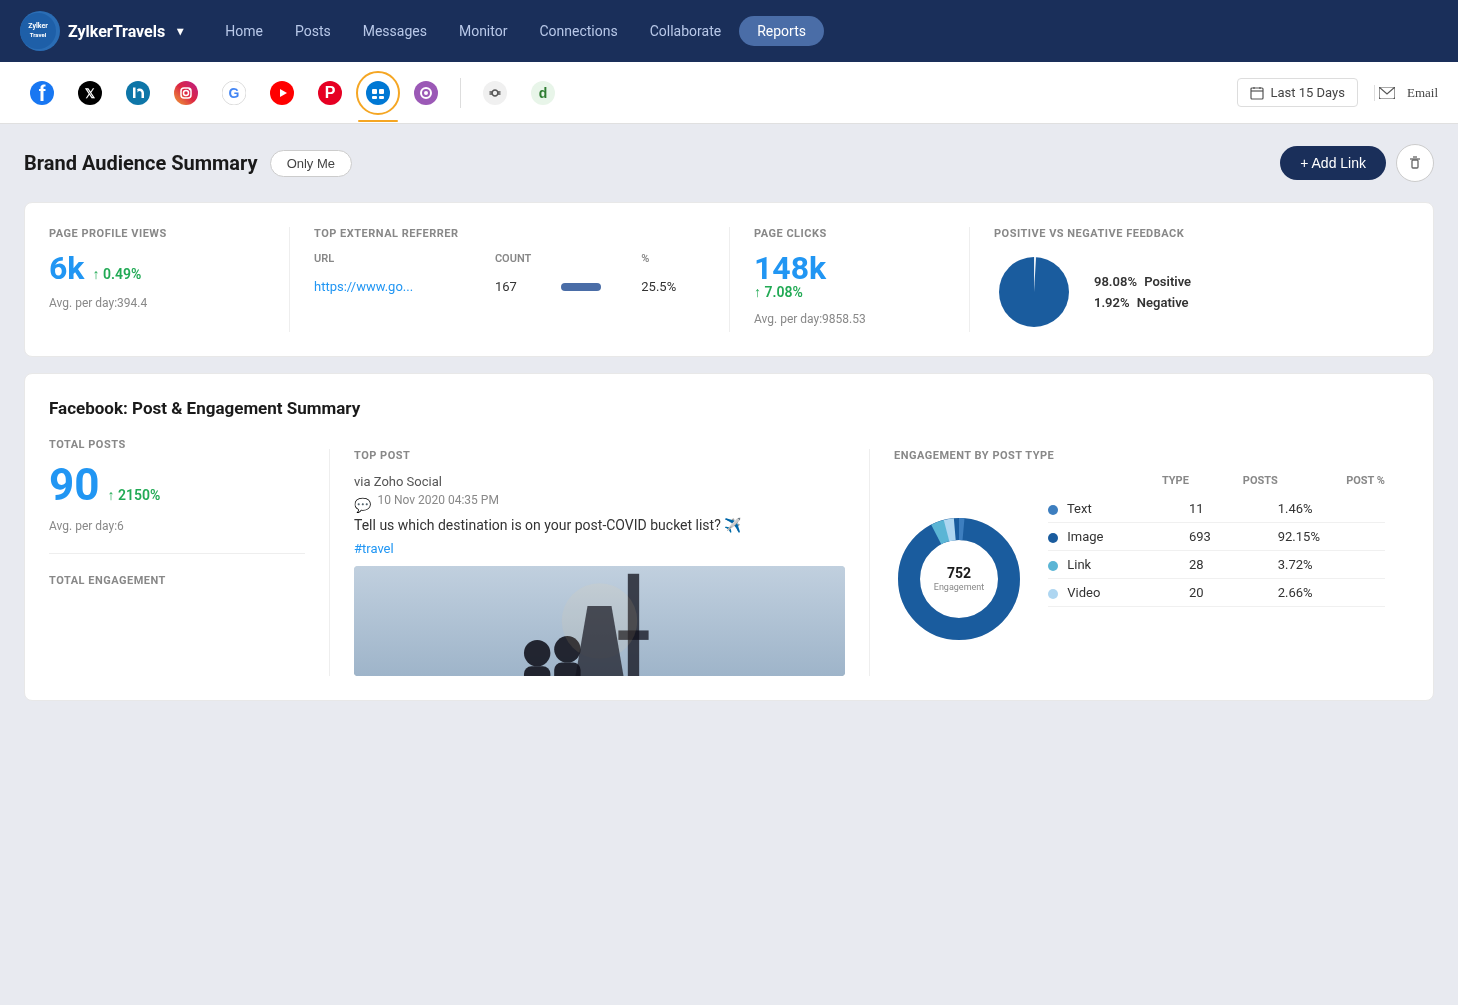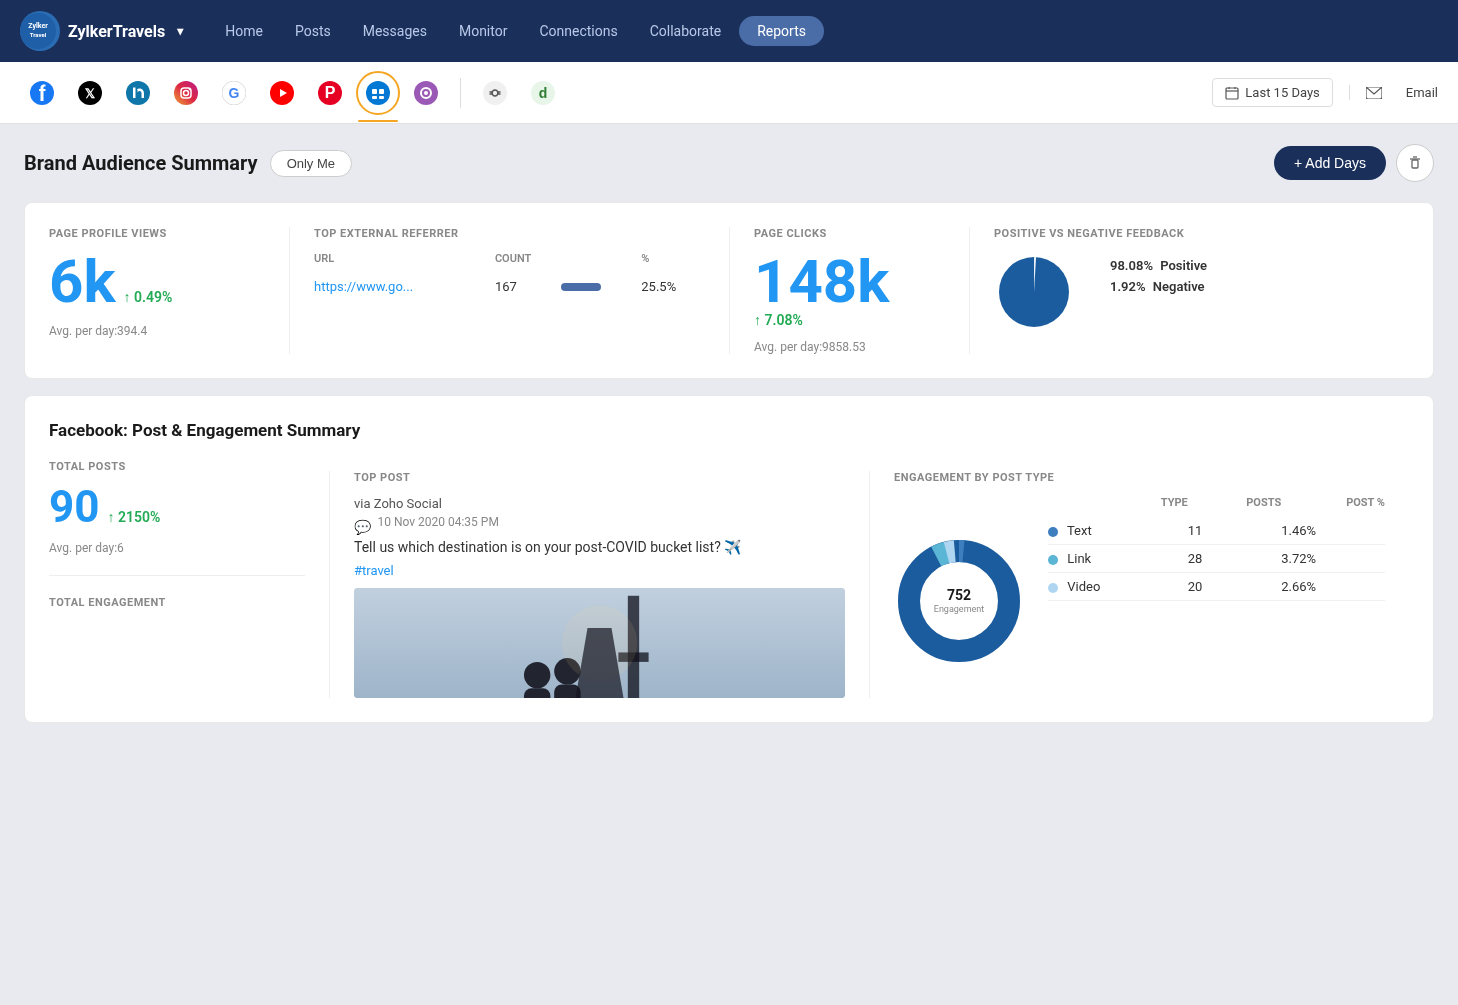--- a/index.html
+++ b/index.html
@@ -56,23 +56,23 @@
       width: 100%; height: 2px; background: #f5a623; border-radius: 2px;
     }
     .social-icon-separator { width: 1px; height: 30px; background: #ddd; margin: 0 8px; }
     .social-bar-right { margin-left: auto; display: flex; align-items: center; gap: 16px; }
     .date-filter {
       display: flex; align-items: center; gap: 6px;
       font-size: 13px; color: #444; cursor: pointer;
       border: 1px solid #ddd; border-radius: 4px; padding: 6px 12px;
     }
     .email-btn {
-      display: flex; align-items: center; gap: 24px;
+      display: flex; align-items: center; gap: 12px;
       font-size: 13px; color: #444; cursor: pointer;
-      border-left: 1px solid #ddd; padding-left: 16px;
+      border-left: 1px solid #ddd; padding-left: 4px; font-family: Liberation Serif, serif;
     }
 
     
     .page-content {
       padding: 20px 24px;
     }
 
     
     .brand-header {
       display: flex; align-items: center; gap: 12px;
@@ -107,34 +107,34 @@
 
     
     .perf-grid {
       display: grid;
       grid-template-columns: 240px 1fr 240px 1fr;
       gap: 0;
     }
     .perf-section { padding: 0 24px 0 0; }
     .perf-section + .perf-section { border-left: 1px solid #eee; padding-left: 24px; }
     .section-label { font-size: 11px; font-weight: 700; color: #888; letter-spacing: 0.5px; text-transform: uppercase; margin-bottom: 12px; }
-    .big-stat { font-size: 60px; font-weight: 700; color: #2196f3; line-height: 1; }
+    .big-stat { font-size: 32px; font-weight: 700; color: #2196f3; line-height: 1; }
     .stat-change { font-size: 14px; font-weight: 600; }
     .stat-change.up { color: #22aa55; }
     .avg-label { font-size: 12px; color: #888; margin-top: 12px; }
 
     
     .ref-table { width: 100%; border-collapse: collapse; }
     .ref-table th { font-size: 11px; color: #888; font-weight: 600; text-align: left; padding-bottom: 8px; }
     .ref-table td { font-size: 13px; padding: 6px 0; vertical-align: middle; }
     .ref-bar { height: 8px; background: #4a6da7; border-radius: 4px; display: inline-block; min-width: 40px; }
     .ref-link { color: #2196f3; text-decoration: none; }
 
     
-    .pie-wrap { display: flex; align-items: flex-start; gap: 36px; }
+    .pie-wrap { display: flex; align-items: center; gap: 20px; }
     .pie-legend { font-size: 13px; }
     .pie-legend div { margin: 6px 0; }
     .pie-legend span { font-weight: 600; margin-right: 4px; }
 
     
     .engage-grid {
       display: grid;
       grid-template-columns: 280px 1fr 1fr;
       gap: 0;
     }
@@ -327,21 +327,21 @@
     </div>
   </div>
 </div>
 
 <div class="page-content">
 
   <div class="brand-header">
     <h1 class="brand-title">Brand Audience Summary</h1>
     <button class="only-me-badge">Only Me</button>
     <div class="brand-header-right">
-      <button class="add-cards-btn">+ Add Days</button>
+      <button class="add-cards-btn">+ Add Link</button>
       <button class="trash-btn">
         <svg width="16" height="16" viewBox="0 0 16 16">
             <rect x="5" y="5" width="6" height="8" rx="1" fill="none" stroke="#666" stroke-width="1.3"></rect>
             <line x1="3" y1="4" x2="13" y2="4" stroke="#666" stroke-width="1.3"></line>
             <line x1="6" y1="2" x2="10" y2="2" stroke="#666" stroke-width="1.3"></line>
           </svg>
       </button>
     </div>
   </div>
 
@@ -501,20 +501,28 @@
               <tr>
     <td>
       <span class="dot" style="background:#3d7ebf;"></span>
       Text
     </td>
     <td>11</td>
     <td>1.46%</td>
   </tr>
                   <tr>
     <td>
+      <span class="dot" style="background:#1a5c9e;"></span>
+      Image
+    </td>
+    <td>693</td>
+    <td>92.15%</td>
+  </tr>
+                  <tr>
+    <td>
       <span class="dot" style="background:#5bb5d5;"></span>
       Link
     </td>
     <td>28</td>
     <td>3.72%</td>
   </tr>
                   <tr>
     <td>
       <span class="dot" style="background:#aed6f1;"></span>
       Video

